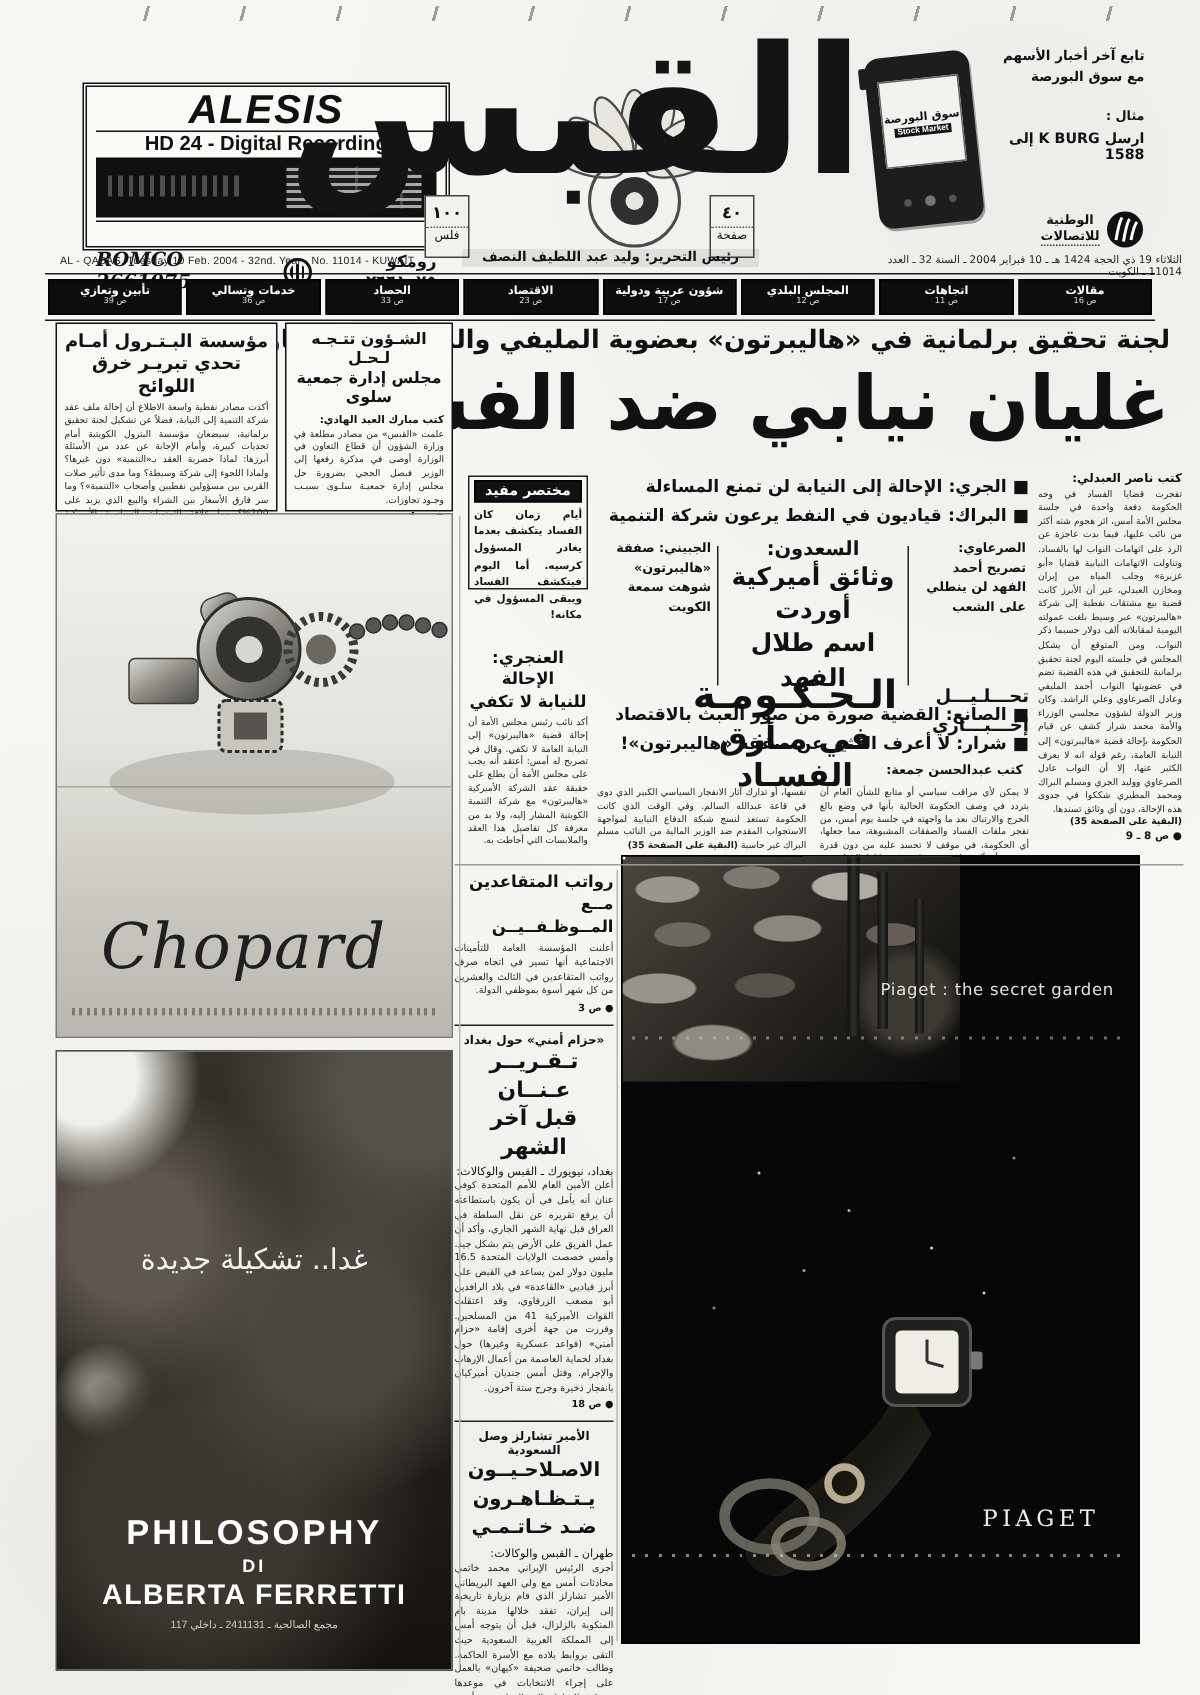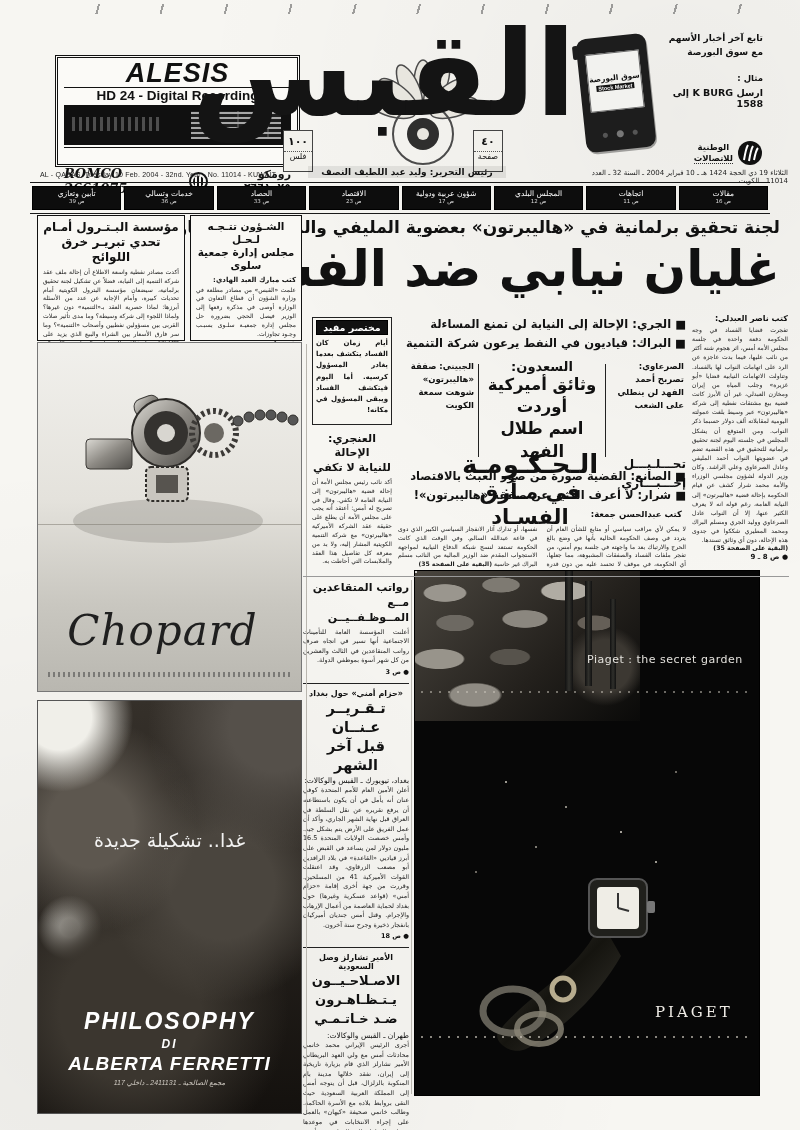--- a/index.html
+++ b/index.html
@@ -58,40 +58,40 @@
   .wat-example-label{font-size:8.5px;font-weight:bold;margin-top:14px;}
   .wat-example{font-size:9.5px;font-weight:bold;margin-top:4px;}
   .wat-brand{position:absolute;right:0;bottom:0;display:flex;direction:rtl;align-items:center;gap:4px;}
   .wat-brand-name{font-size:8.5px;font-weight:bold;text-align:center;line-height:1.2;border-bottom:1px dotted #333;}
   .dateline-ar{left:578px;top:169px;width:210px;font-size:7px;direction:rtl;text-align:right;color:#222;}
 
   
   .rule-a{top:182px;left:30px;width:740px;}
   .index-strip{top:186px;left:32px;width:736px;height:24px;display:flex;direction:rtl;gap:3px;}
   .index-box{flex:1;background:#0d0d0d;color:#fff;text-align:center;padding-top:2px;border:1px solid #000;overflow:hidden;}
-  .index-box .lbl{font-size:7.5px;font-weight:normal;white-space:nowrap;}
+  .index-box .lbl{font-size:7.5px;font-weight:bold;white-space:nowrap;}
   .index-box .pg{font-size:5.5px;color:#ddd;}
   .rule-b{top:213px;left:30px;width:740px;border-top:1px solid #1a1a1a;}
 
   
   .kicker{left:312px;top:217px;width:468px;font-size:17px;font-weight:bold;direction:rtl;text-align:center;white-space:nowrap;}
   .headline{left:310px;top:238px;width:470px;font-size:50px;font-weight:900;direction:rtl;text-align:center;white-space:nowrap;letter-spacing:-1px;line-height:1.25;}
 
   
   .box-art{border:1.5px solid #111;background:#f9f8f4;box-sizing:border-box;padding:4px 5px;direction:rtl;}
   .petrol{left:37px;top:215px;width:148px;height:126px;}
   .salwa{left:190px;top:215px;width:112px;height:126px;}
   .box-art h3{margin:0 0 3px;font-size:12px;line-height:1.25;text-align:center;}
   .salwa h3{font-size:10.5px;}
   .byline-sm{font-size:7px;font-weight:bold;margin:2px 0;}
   .body-xs{font-size:6.1px;line-height:1.45;text-align:justify;color:#1c1c1c;}
   .pageref{font-size:6.5px;font-weight:bold;margin-top:2px;}
 
   
-  .briefs{left:312px;top:317px;width:80px;height:108px;border:1.5px solid #222;box-sizing:border-box;background:#f7f6f1;direction:rtl;padding:2px 3px;}
+  .briefs{left:312px;top:317px;width:80px;height:76px;border:1.5px solid #222;box-sizing:border-box;background:#f7f6f1;direction:rtl;padding:2px 3px;}
   .briefs-title{background:#111;color:#fff;font-size:9.5px;font-weight:bold;text-align:center;padding:1px 0;border:1px solid #000;}
   .briefs-body{font-size:7px;font-weight:bold;line-height:1.6;text-align:justify;margin-top:3px;}
   .anjari{left:312px;top:432px;width:80px;height:146px;direction:rtl;}
   .anjari h3{margin:0 0 3px;font-size:11px;line-height:1.3;text-align:center;}
 
   
   .bullets{left:398px;top:315px;width:288px;direction:rtl;}
   .bullet{font-size:11.5px;font-weight:bold;line-height:1.65;white-space:nowrap;}
   .quotes-row{display:flex;direction:rtl;align-items:stretch;margin:5px 0 4px;}
   .q-side{width:72px;font-size:8.5px;font-weight:bold;line-height:1.55;text-align:right;padding:2px 2px 0 4px;}
@@ -128,21 +128,21 @@
   
   .philosophy{left:37px;top:700px;width:263px;height:412px;border:1px solid #555;background:
     radial-gradient(circle at 8% 4%, #f0efe9 0 7%, transparent 16%),
     radial-gradient(circle at 90% 6%, #55504a 0 10%, transparent 28%),
     radial-gradient(circle at 20% 30%, #5d574f 0 12%, transparent 30%),
     radial-gradient(circle at 70% 45%, #4a453e 0 18%, transparent 40%),
     radial-gradient(circle at 35% 75%, #3b362f 0 20%, transparent 45%),
     radial-gradient(circle at 12% 55%, #efeee8 0 3%, transparent 10%),
     linear-gradient(180deg,#35302a,#14110e);}
   .phil-ar{position:absolute;left:0;right:0;top:128px;text-align:center;font-size:19px;color:rgba(255,255,255,.93);direction:rtl;letter-spacing:1px;}
-  .phil-brand{position:absolute;left:0;right:0;bottom:26px;text-align:center;color:#fff;font-family:"Liberation Sans",sans-serif;font-style:italic;}
+  .phil-brand{position:absolute;left:0;right:0;bottom:26px;text-align:center;color:#fff;font-family:"Liberation Sans",sans-serif;}
   .phil-b1{font-size:23px;font-weight:bold;letter-spacing:2px;line-height:1.2;}
   .phil-b2{font-size:12px;font-weight:bold;letter-spacing:2px;line-height:1.4;}
   .phil-b3{font-size:19px;font-weight:bold;letter-spacing:1px;line-height:1.3;}
   .phil-foot{font-size:7px;color:#cfcac2;margin-top:2px;direction:rtl;}
 
   
   .midcol{left:303px;top:580px;width:106px;direction:rtl;}
   .mid-art{margin-bottom:7px;}
   .mid-h2{font-size:11px;font-weight:bold;text-align:right;line-height:1.35;margin:1px 0 2px;}
   .mid-kicker{font-size:8px;font-weight:bold;text-align:center;border-top:1.5px solid #222;padding-top:5px;}

